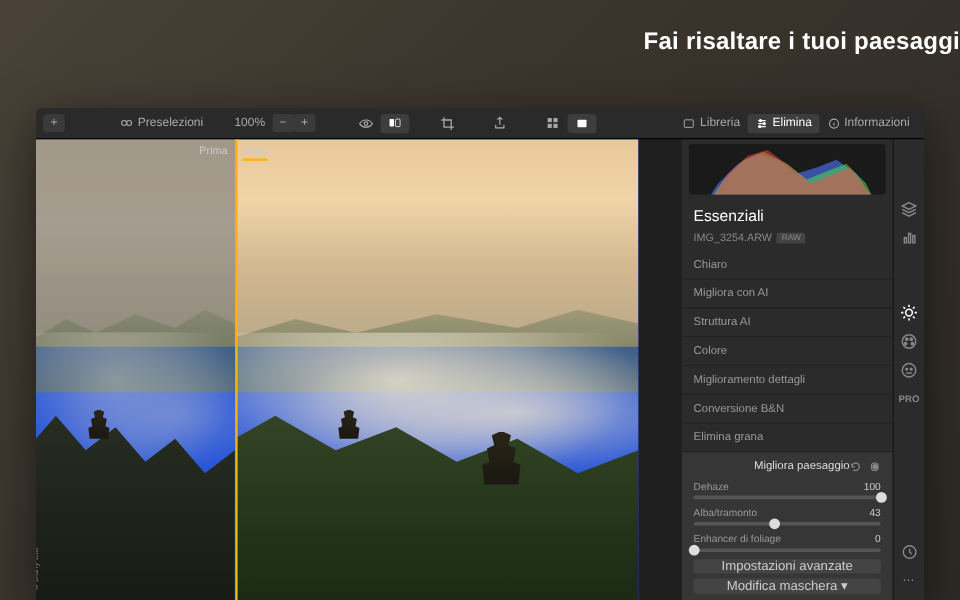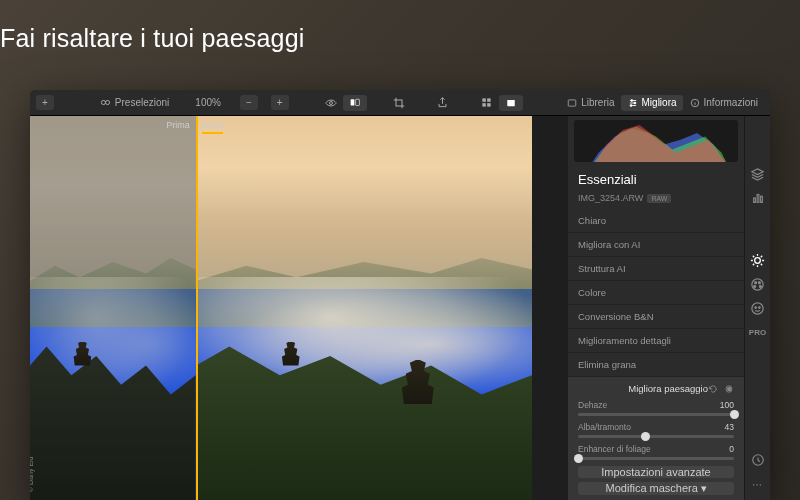--- a/index.html
+++ b/index.html
@@ -1,21 +1,21 @@
 <!DOCTYPE html>
 <html><head>
 <meta charset="utf-8">
 <style>
   * { box-sizing: border-box; margin: 0; padding: 0; font-family: -apple-system, "Helvetica Neue", Arial, sans-serif; }
   body { width: 800px; height: 500px; overflow: hidden; background: linear-gradient(135deg, #4a4238 0%, #3a342c 40%, #2d2a24 100%); position: relative; }
-  .promo-title { position: absolute; top: 24px; left: 0; right: 0; text-align: left; color: #fff; font-size: 25px; font-weight: 400; letter-spacing: 0.2px; }
+  .promo-title { position: absolute; top: 24px; left: 0; right: 0; text-align: right; color: #fff; font-size: 20px; font-weight: 700; letter-spacing: 0.2px; }
   .app-window { position: absolute; top: 90px; left: 30px; right: 30px; bottom: 0; background: #1e1e1e; border-radius: 6px 6px 0 0; overflow: hidden; box-shadow: 0 10px 40px rgba(0,0,0,0.5); display: flex; flex-direction: column; }
   .toolbar { height: 26px; background: #2a2a2a; border-bottom: 1px solid #000; display: flex; align-items: center; padding: 0 6px; font-size: 10px; color: #aaa; }
   .tb-btn { padding: 2px 6px; border-radius: 3px; display: flex; align-items: center; gap: 3px; cursor: pointer; }
-  .tb-group { display: flex; align-items: center; gap: 13px; }
+  .tb-group { display: flex; align-items: center; gap: 0; }
   .tb-sep { flex: 1; }
   .tb-icon { width: 12px; height: 12px; display: inline-flex; align-items: center; justify-content: center; }
   .tb-pill { background: #3a3a3a; border-radius: 3px; padding: 2px 6px; }
   .tb-active { background: #3d3d3d; color: #fff; }
   .content { flex: 1; display: flex; overflow: hidden; }
   .canvas-area { flex: 1; display: flex; position: relative; background: #1d4ed8; }
   .split { flex: 1; position: relative; overflow: hidden; }
   .split-label { position: absolute; top: 4px; font-size: 9px; color: #ccc; z-index: 2; }
   .split.before .split-label { right: 6px; }
   .split.after .split-label { left: 6px; border-bottom: 2px solid #ffb400; padding-bottom: 2px; }
@@ -140,21 +140,21 @@
     </div>
     <div class="tb-btn tb-active">
       <span class="tb-icon">
         <svg viewBox="0 0 16 16" width="10" height="10" fill="none" stroke="currentColor" stroke-width="1.4">
             <path d="M3 4h10M3 8h10M3 12h10"></path>
             <circle cx="6" cy="4" r="1.5" fill="currentColor"></circle>
             <circle cx="11" cy="8" r="1.5" fill="currentColor"></circle>
             <circle cx="5" cy="12" r="1.5" fill="currentColor"></circle>
           </svg>
       </span>
-      <span>Migliora</span>
+      <span>Elimina</span>
     </div>
     <div class="tb-btn">
       <span class="tb-icon">
         <svg viewBox="0 0 16 16" width="10" height="10" fill="none" stroke="currentColor" stroke-width="1.4">
             <circle cx="8" cy="8" r="6"></circle>
             <path d="M8 11V7M8 5v0"></path>
           </svg>
       </span>
       <span>Informazioni</span>
     </div>
@@ -198,22 +198,22 @@
       <div class="panel-header">Essenziali</div>
       <div class="file-row">
         <span>IMG_3254.ARW</span>
         <span class="file-badge">RAW</span>
       </div>
       <div class="adjust-list">
         <div class="adjust-item">Chiaro</div>
         <div class="adjust-item">Migliora con AI</div>
         <div class="adjust-item">Struttura AI</div>
         <div class="adjust-item">Colore</div>
+        <div class="adjust-item">Miglioramento dettagli</div>
         <div class="adjust-item">Conversione B&amp;N</div>
-        <div class="adjust-item">Miglioramento dettagli</div>
         <div class="adjust-item">Elimina grana</div>
 
         <div class="adjust-panel">
           <div class="adjust-panel-head">
             <span>Migliora paesaggio</span>
             <span style="display:flex;gap:4px;color:#888">
               <svg viewBox="0 0 16 16" width="10" height="10" fill="none" stroke="currentColor" stroke-width="1.6">
                   <path d="M3 8a5 5 0 1 1 2 4M3 8V4M3 8h4"></path>
                 </svg>
               <svg viewBox="0 0 16 16" width="12" height="10" fill="none" stroke="currentColor" stroke-width="1.4">

